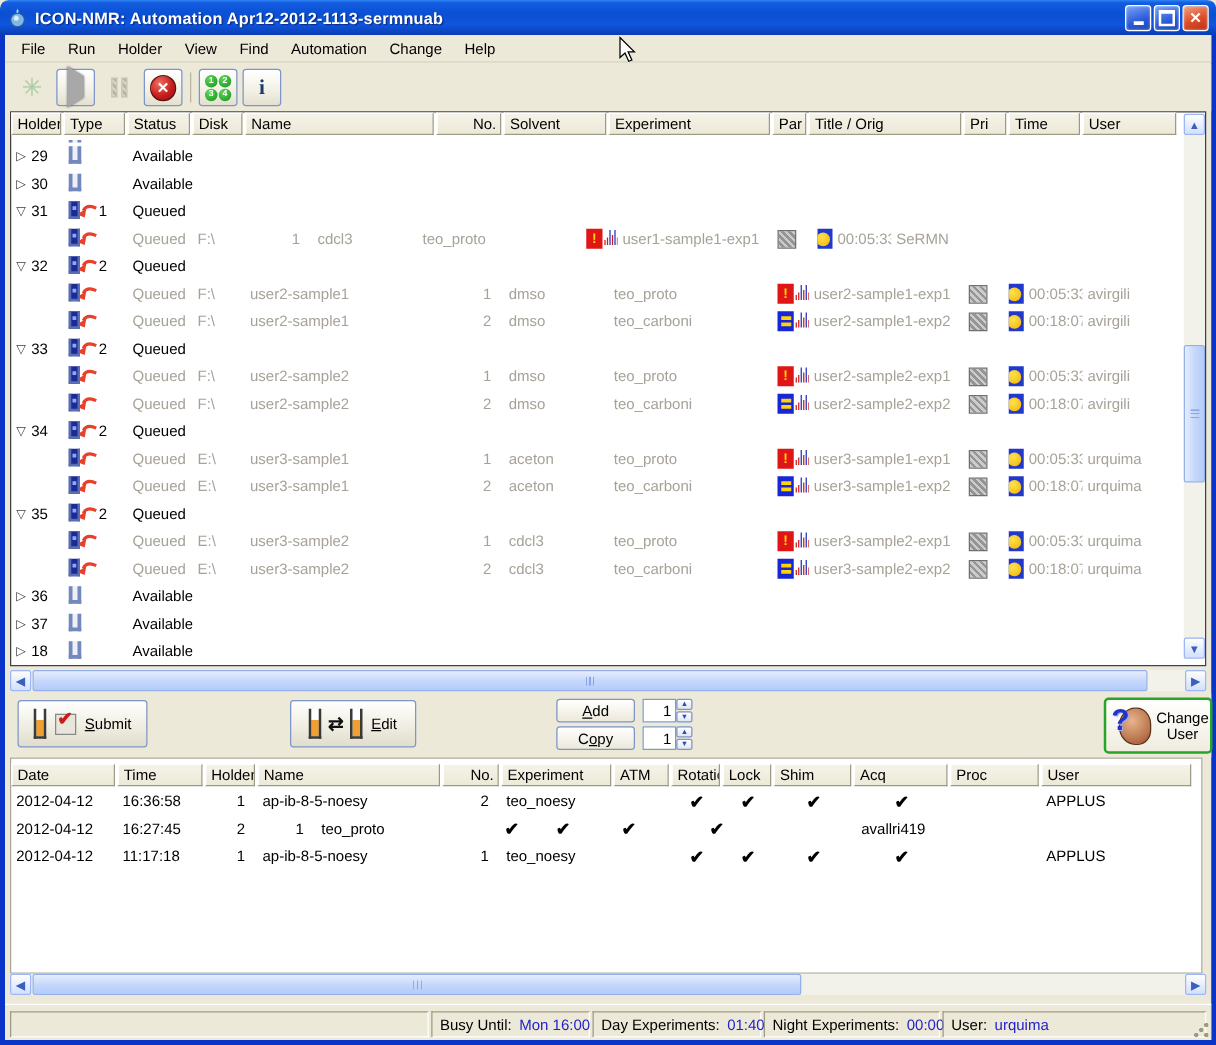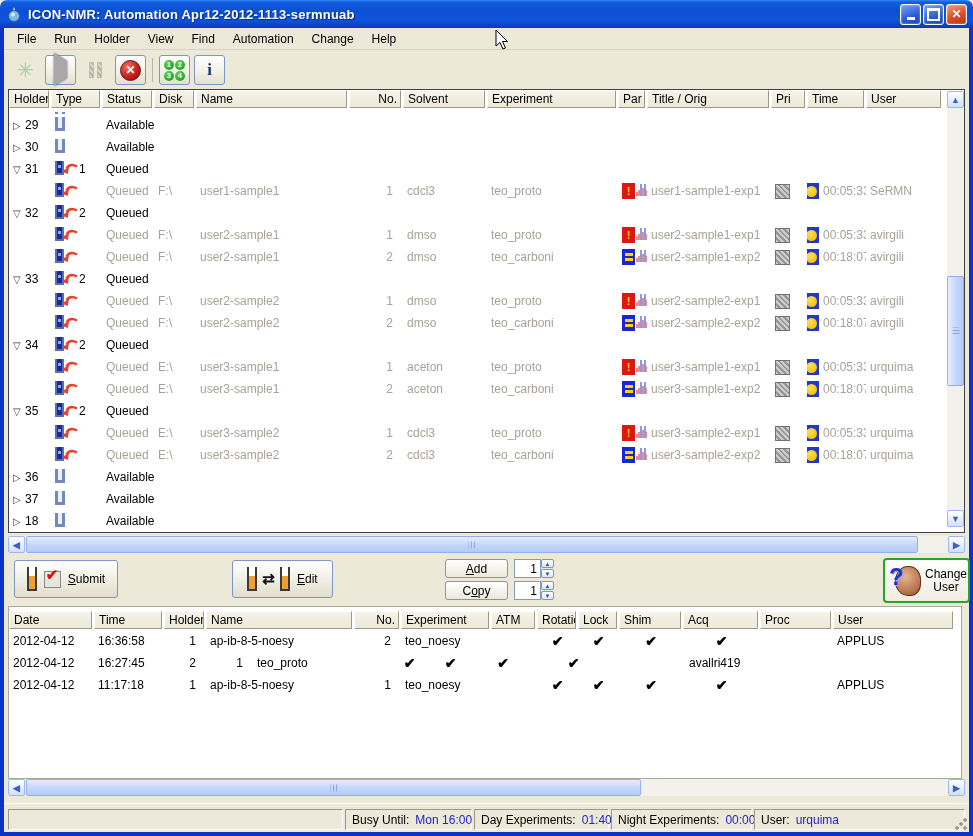--- a/index.html
+++ b/index.html
@@ -344,23 +344,20 @@
               <path d="M16 3.5 C11 1 7.5 2 5.5 5.5" fill="none" stroke="#e8402a" stroke-width="2.4"></path>
               <path d="M0.5 8.5 L8 4 L6.8 11 Z" fill="#e8402a"></path>
             </svg>
           </div>
           <div class="t-cell" style="width: 52px;">
             <span class="gray">Queued</span>
           </div>
           <div class="t-cell" style="width: 42px;">
             <span class="gray">F:\</span>
           </div>
-          <div class="t-cell" style="width: 153px;">
-            <span class="gray">user1-sample1</span>
-          </div>
           <div class="t-cell right" style="width: 54px;">
             <span class="gray">1</span>
           </div>
           <div class="t-cell" style="width: 84px;">
             <span class="gray">cdcl3</span>
           </div>
           <div class="t-cell" style="width: 131px;">
             <span class="gray">teo_proto</span>
           </div>
           <div class="t-cell" style="width: 29px;">

